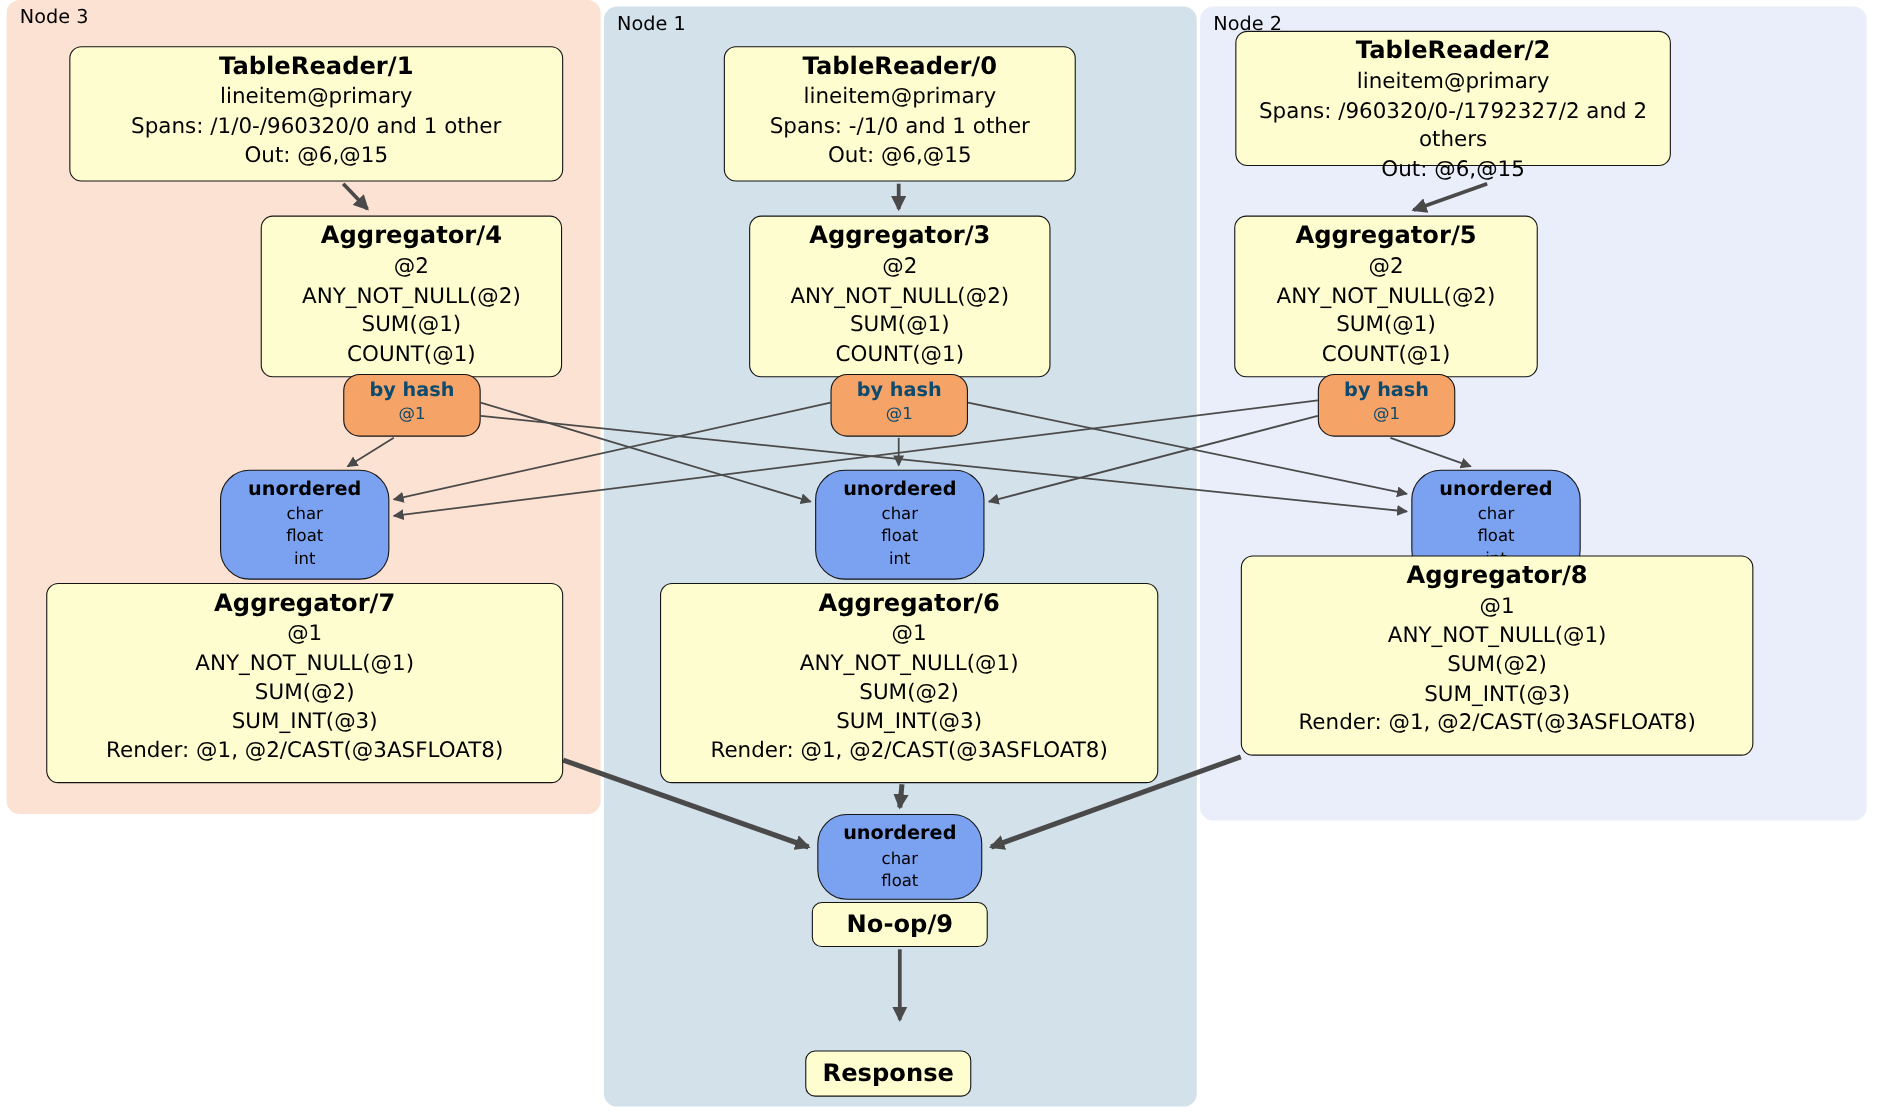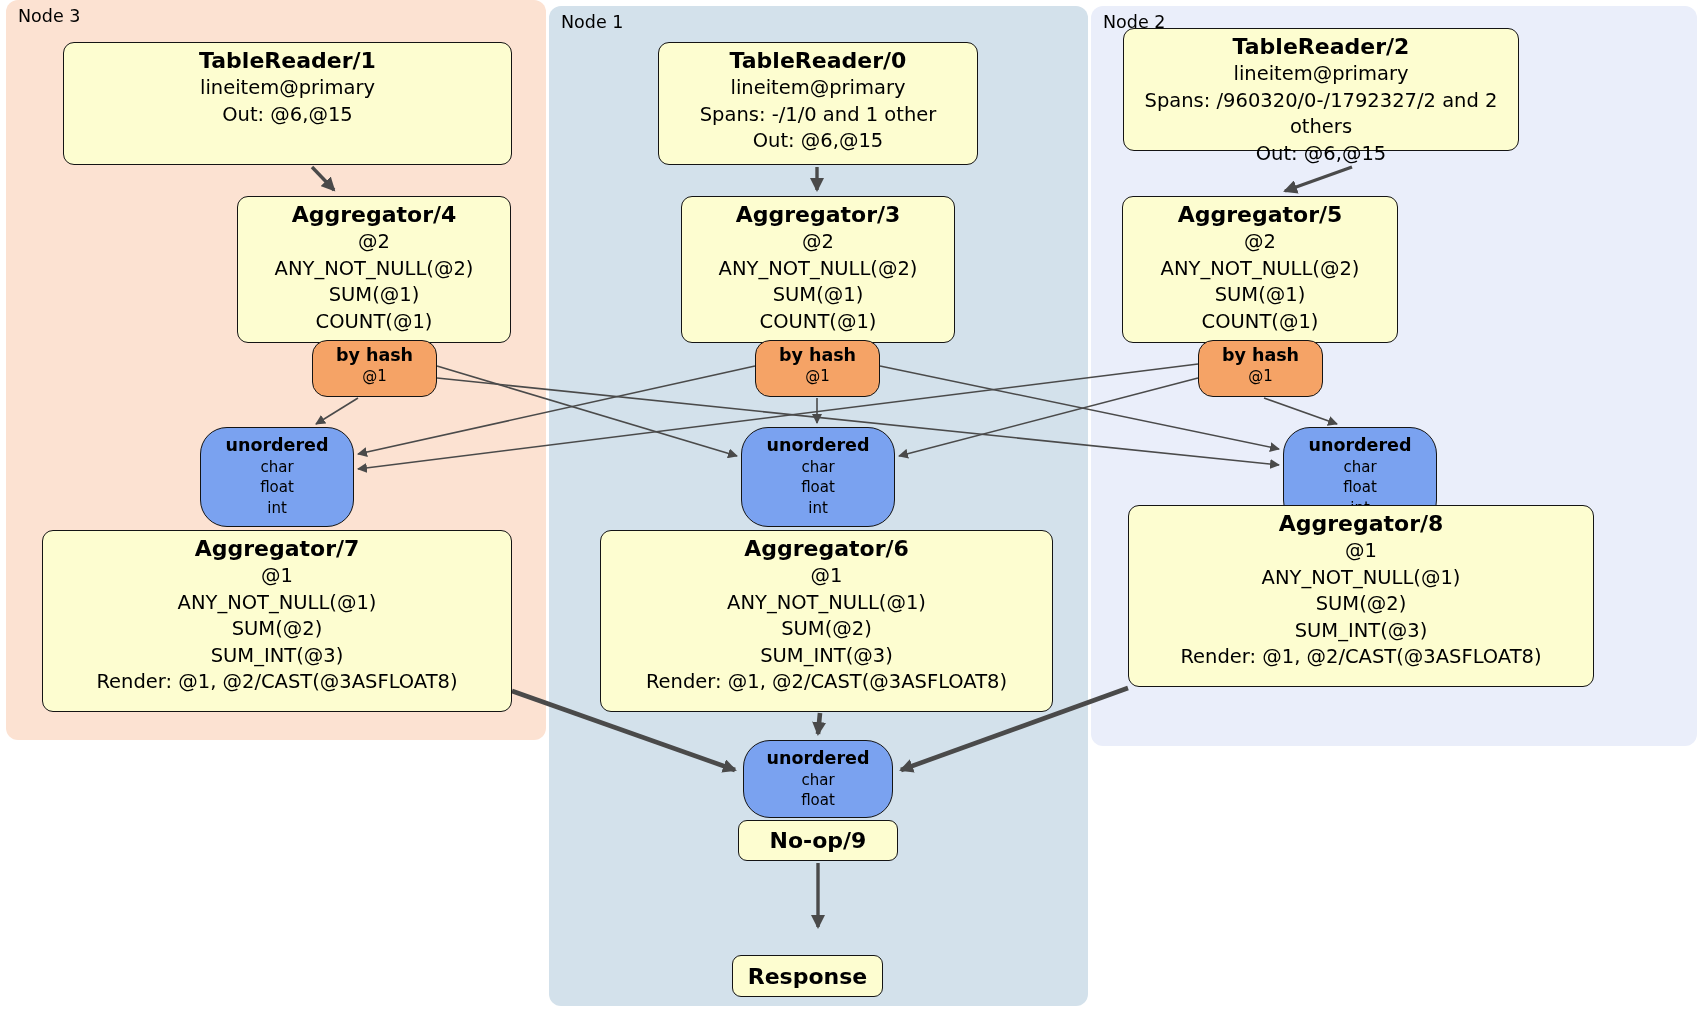--- a/index.html
+++ b/index.html
@@ -22,21 +22,21 @@
     position:absolute;z-index:10;box-sizing:border-box;
     background:#fdfdd0;border:1.7px solid #141414;border-radius:11px;
     text-align:center;color:#000;padding-top:3px;
   }
   .ptitle{font-weight:bold;font-size:22px;line-height:1.32;}
   .pline{font-size:19.5px;line-height:1.36;}
 
   .rbox{
     position:absolute;z-index:20;box-sizing:border-box;
     background:#f5a366;border:1.6px solid #141414;border-radius:15px;
-    text-align:center;color:#000000;padding-top:4px;
+    text-align:center;color:#0c4a6e;padding-top:4px;
   }
   .rtitle{font-weight:bold;font-size:17.5px;line-height:1.25;}
   .rline{font-size:15px;line-height:1.25;}
 
   .sbox{
     position:absolute;z-index:10;box-sizing:border-box;
     background:#7aa2f0;border:1.6px solid #141414;border-radius:27px;
     text-align:center;color:#000;padding-top:6px;
   }
   .stitle{font-weight:bold;font-size:17.5px;line-height:1.3;}
@@ -111,20 +111,21 @@
     <line x1="512" y1="691" x2="735" y2="770" stroke="#4a4a4a" stroke-width="4.6" marker-end="url(#ah-b)"></line>
     <line x1="820" y1="713" x2="818" y2="734" stroke="#4a4a4a" stroke-width="4.6" marker-end="url(#ah-b)"></line>
     <line x1="1128" y1="688" x2="901" y2="770" stroke="#4a4a4a" stroke-width="4.6" marker-end="url(#ah-b)"></line>
 
     <line x1="818" y1="863" x2="818" y2="927" stroke="#4a4a4a" stroke-width="3.4" marker-end="url(#ah-b)"></line>
   </svg>
 
   <div class="pbox tr1">
     <div class="ptitle">TableReader/1</div>
     <div class="pline">lineitem@primary</div>
+    <div class="pline">Spans: /1/0-/960320/0 and 1 other</div>
     <div class="pline">Out: @6,@15</div>
   </div>
   <div class="pbox tr0">
     <div class="ptitle">TableReader/0</div>
     <div class="pline">lineitem@primary</div>
     <div class="pline">Spans: -/1/0 and 1 other</div>
     <div class="pline">Out: @6,@15</div>
   </div>
   <div class="pbox tr2">
     <div class="ptitle">TableReader/2</div>

